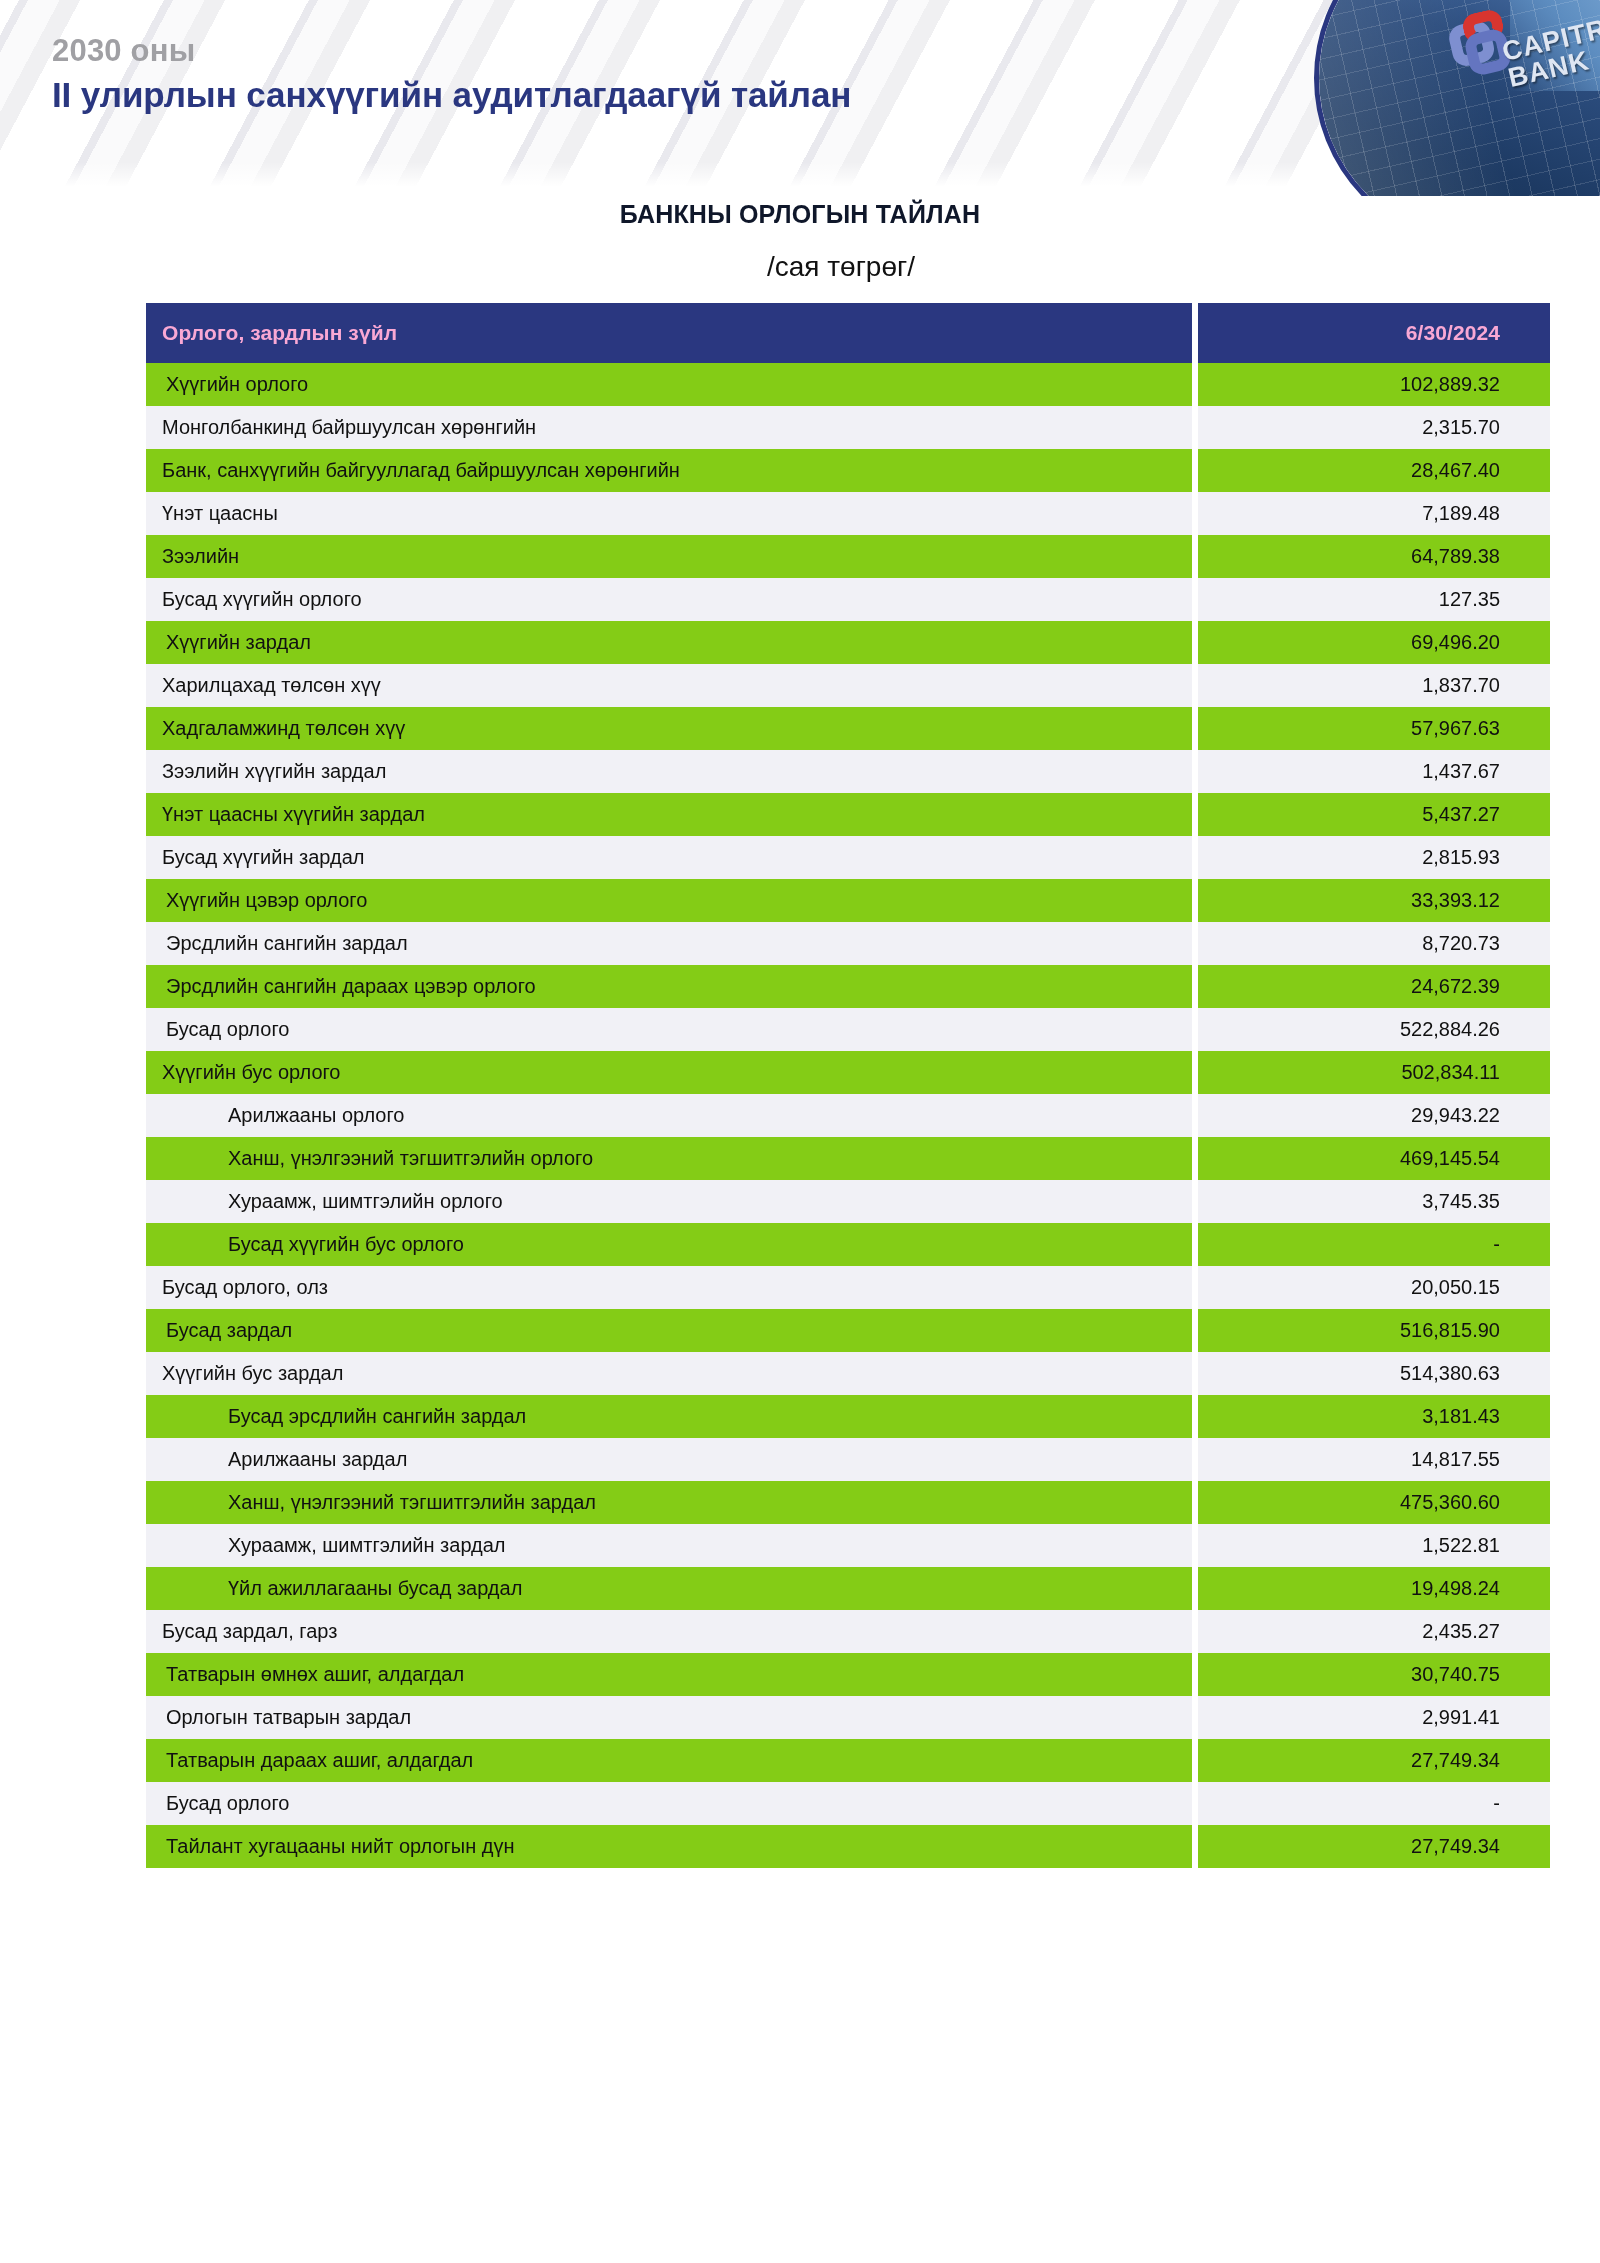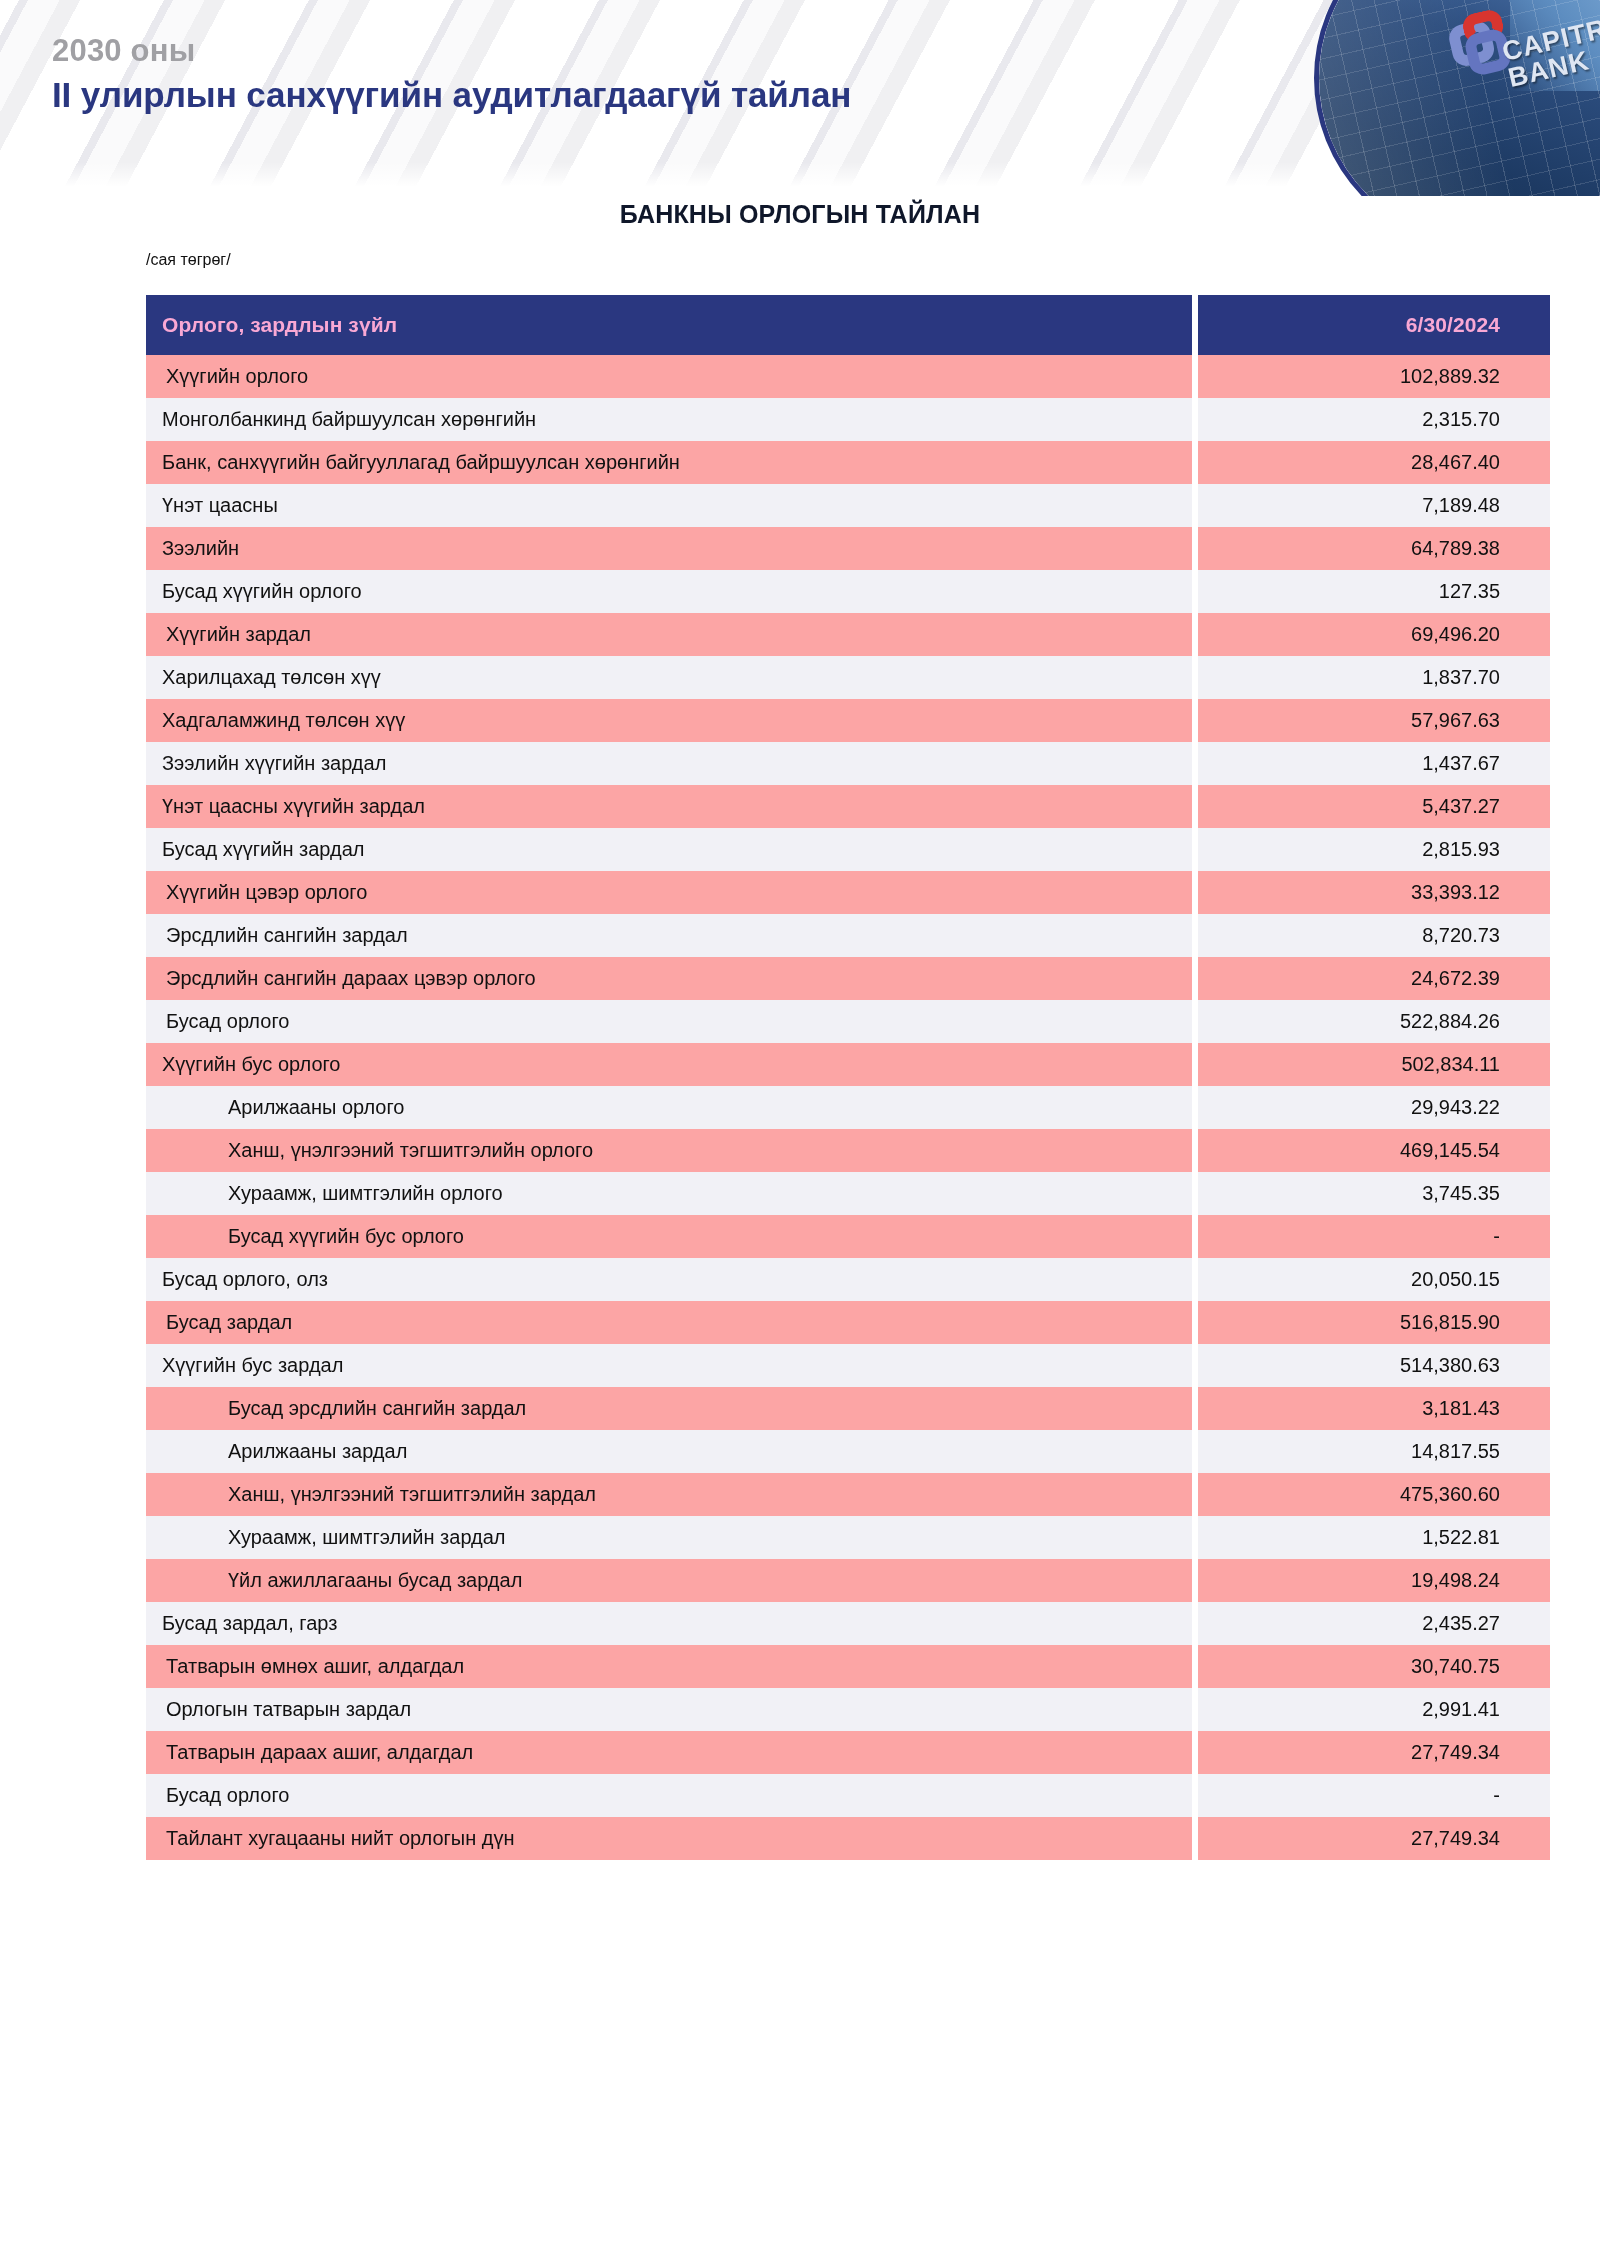--- a/index.html
+++ b/index.html
@@ -177,26 +177,26 @@
   }
 
   
   .table-wrap {
     margin: 0 auto;
     width: 1404px;
     padding-left: 96px;
     box-sizing: content-box;
   }
   .unit-note {
-    text-align: left;
-    font-size: 16px;
+    text-align: center;
+    font-size: 28px;
     color: #111111;
     padding-right: 14px;
     margin-top: 22px;
-    margin-bottom: 26px;
+    margin-bottom: 20px;
   }
   table.report {
     border-collapse: separate;
     border-spacing: 0;
     width: 1404px;
     table-layout: fixed;
   }
   table.report col.c-label { width: 1046px; }
   table.report col.c-gap   { width: 6px; }
   table.report col.c-value { width: 352px; }
@@ -230,21 +230,21 @@
   }
   tbody td.gap-cell {
     background: #ffffff !important;
     padding: 0;
   }
   tbody td.value {
     text-align: right;
     padding-right: 50px;
   }
   tr.shaded td { background: #f1f1f6; }
-  tr.plain  td { background: #fca5a5; }
+  tr.plain  td { background: #84cc16; }
 
   td.lvl0 { padding-left: 20px; }
   td.lvl1 { }
   td.lvl2 { padding-left: 82px; }
 
   td.b { font-weight: normal; }
 </style>
 </head>
 <body>
 

